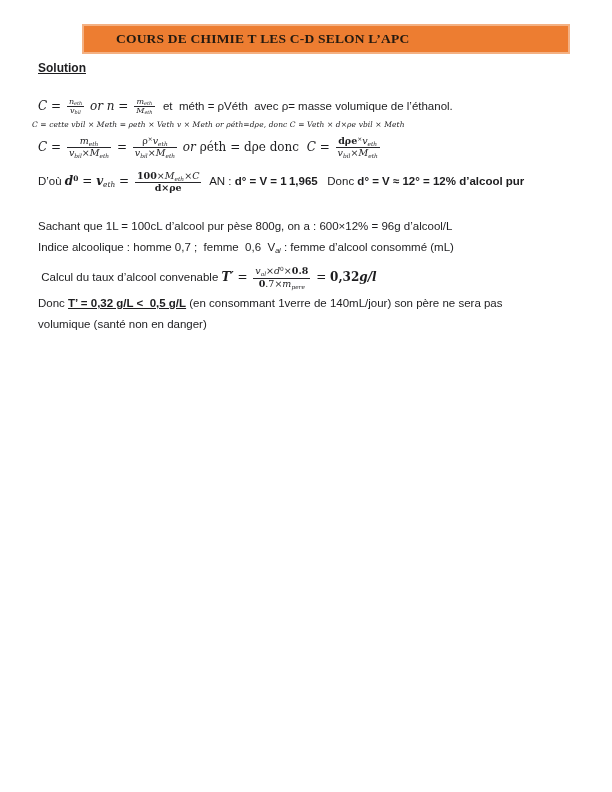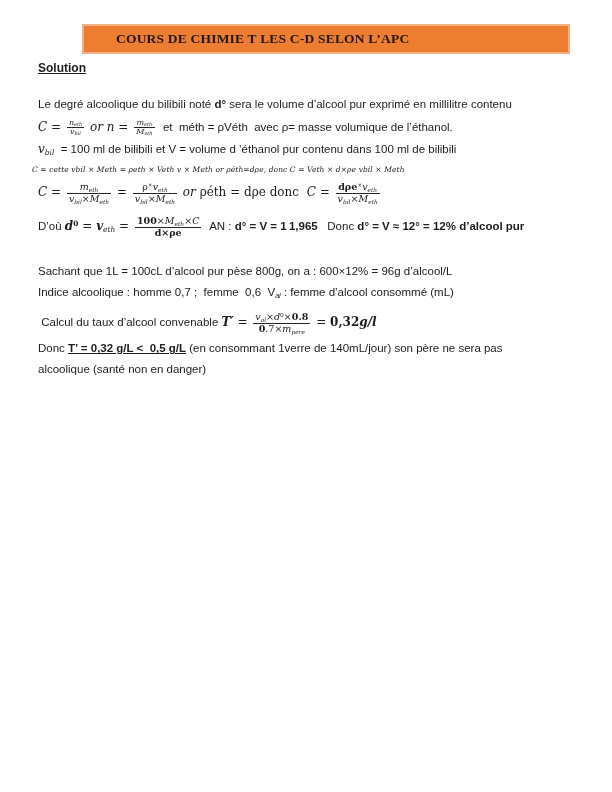--- a/index.html
+++ b/index.html
@@ -54,36 +54,34 @@
 <div class="page">
 
   <div class="banner" style="background: rgb(237, 125, 49); border-color: rgb(244, 177, 131); padding-left: 32px;">
       <span class="banner-title" style="color: rgb(36, 26, 16);">COURS DE CHIMIE T LES C-D SELON L’APC</span>
     </div>
 
   <div class="content">
 
     <div class="solution">Solution</div>
 
-    <div class="tline nowrap"><span>Le degré alcoolique du bilibili noté </span><b>d°</b><span> sera le volume d’alcool pur exprimé en millilitre contenu</span></div>
 
     <div class="fline nowrap"><span class="mathseq"><span class="it">C</span><span> = </span></span><span class="frac f-sm"><span class="num"><span class="it">n</span><sub class="it">eth</sub></span><span class="den"><span class="it">v</span><sub class="it">bil</sub></span></span><span class="mathseq"><span> </span><span class="it">or</span><span> </span><span class="it">n</span><span> = </span></span><span class="frac f-sm"><span class="num"><span class="it">m</span><sub class="it">eth</sub></span><span class="den"><span class="it">M</span><sub class="it">eth</sub></span></span><span>&nbsp; et&nbsp; méth = ρVéth&nbsp; avec ρ= masse volumique de l’éthanol.</span></div>
 
-    <div class="tline nowrap"><span class="mathseq"><span class="it">v</span><sub class="it">bil</sub></span><span>&nbsp; = 100 ml de bilibili et V = volume d ’éthanol pur contenu dans 100 ml de bilibili</span></div>
 
     <div class="tiny nowrap">C = cette vbil × Meth =  ρeth × Veth v × Meth or ρéth=dρe, donc C =  Veth × d×ρe vbil × Meth</div>
 
     <div class="fline2 nowrap"><span class="mathseq"><span class="it">C</span><span> = </span></span><span class="frac f-md"><span class="num"><span class="it">m</span><sub class="it">eth</sub></span><span class="den"><span class="it">v</span><sub class="it">bil</sub><span>×</span><span class="it">M</span><sub class="it">eth</sub></span></span><span class="mathseq"><span> = </span></span><span class="frac f-md"><span class="num"><span>ρ</span><sup>×</sup><span class="it">v</span><sub class="it">eth</sub></span><span class="den"><span class="it">v</span><sub class="it">bil</sub><span>×</span><span class="it">M</span><sub class="it">eth</sub></span></span><span class="mathseq"><span> </span><span class="it">or</span><span> ρéth = dρe donc&nbsp; </span><span class="it">C</span><span> = </span></span><span class="frac f-md"><span class="num"><span class="bd">dρe</span><sup>×</sup><span class="it">v</span><sub class="it">eth</sub></span><span class="den"><span class="it">v</span><sub class="it">bil</sub><span>×</span><span class="it">M</span><sub class="it">eth</sub></span></span></div>
 
 
     <div class="fline2 nowrap"><span>D’où </span><span class="mathseq"><span class="bd it">d</span><sup class="bd">0</sup><span> = </span><span class="bd it">v</span><sub class="it">eth</sub><span> = </span></span><span class="frac f-md"><span class="num"><span class="bd">100</span><span>×</span><span class="it">M</span><sub class="it">eth</sub><span>×</span><span class="it">C</span></span><span class="den"><span class="bd">d×ρe</span></span></span><span>&nbsp; AN : </span><b>d° = V = 1 1,965</b><span>&nbsp;&nbsp; Donc </span><b>d° = V ≈ 12° = 12% d’alcool pur</b></div>
 
     <div class="tline nowrap gap">Sachant que 1L = 100cL d’alcool pur pèse 800g, on a : 600×12% = 96g d’alcool/L</div>
 
     <div class="tline nowrap"><span>Indice alcoolique : homme 0,7 ;&nbsp; femme&nbsp; 0,6&nbsp; V</span><sub>al</sub><span> : femme d’alcool consommé (mL)</span></div>
 
     <div class="fline2 nowrap"><span>&nbsp;Calcul du taux d’alcool convenable </span><span class="mathseq"><span class="bd it">T′</span><span> = </span></span><span class="frac f-md"><span class="num"><span class="it">v</span><sub class="it">al</sub><span>×</span><span class="it">d</span><sup>0</sup><span>×</span><span class="bd">0.8</span></span><span class="den"><span class="bd">0</span><span>.7×</span><span class="it">m</span><sub class="it">pere</sub></span></span><span class="mathseq"><span> = </span><span class="bd">0,32</span><span class="bd it">g/l</span></span></div>
 
     <div class="tline nowrap"><span>Donc </span><b class="ul">T’ = 0,32 g/L &lt;&nbsp; 0,5 g/L</b><span> (en consommant 1verre de 140mL/jour) son père ne sera pas</span></div>
-    <div class="tline nowrap">alcoolique (santé non en danger)</div>
+    <div class="tline nowrap">volumique (santé non en danger)</div>
 
   </div>
 </div>
 
 </body></html>

